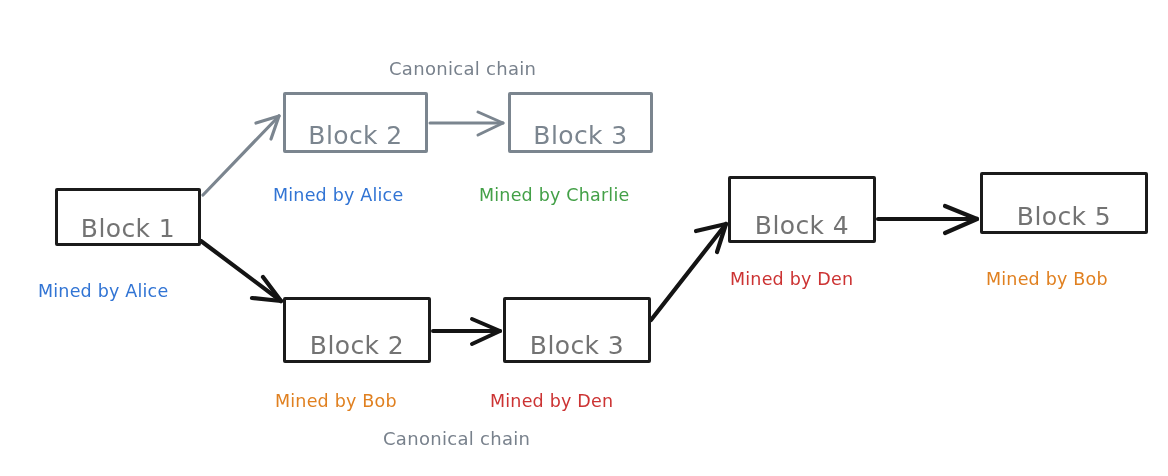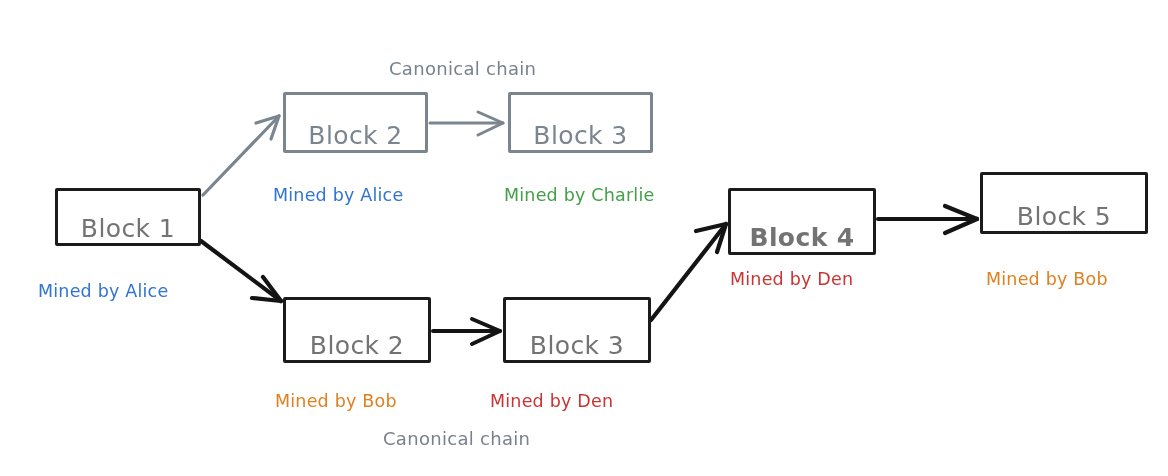--- a/index.html
+++ b/index.html
@@ -117,31 +117,31 @@
   </div>
 
   <div class="block solid" style="left:283px;top:297px;width:148px;height:66px;">
     <span class="block-label">Block 2</span>
   </div>
 
   <div class="block solid" style="left:503px;top:297px;width:148px;height:66px;">
     <span class="block-label">Block 3</span>
   </div>
 
-  <div class="block solid" style="left:728px;top:188px;width:148px;height:67px;font-weight:bold;">
+  <div class="block solid" style="left:728px;top:176px;width:148px;height:67px;">
     <span class="block-label">Block 4</span>
   </div>
 
   <div class="block solid" style="left:980px;top:172px;width:168px;height:62px;">
     <span class="block-label">Block 5</span>
   </div>
 
   <div class="miner-label" style="left:38px;top:281px;color:#3174d4;">Mined by Alice</div>
   <div class="miner-label" style="left:273px;top:185px;color:#3174d4;">Mined by Alice</div>
-  <div class="miner-label" style="left:504px;top:185px;color:#43a047;">Mined by Charlie</div>
+  <div class="miner-label" style="left:479px;top:185px;color:#43a047;">Mined by Charlie</div>
   <div class="miner-label" style="left:275px;top:391px;color:#e08020;">Mined by Bob</div>
   <div class="miner-label" style="left:490px;top:391px;color:#cc3333;">Mined by Den</div>
   <div class="miner-label" style="left:730px;top:269px;color:#cc3333;">Mined by Den</div>
   <div class="miner-label" style="left:986px;top:269px;color:#e08020;">Mined by Bob</div>
 
   <div class="chain-label" style="left:389px;top:58px;">Canonical chain</div>
   <div class="chain-label" style="left:383px;top:428px;">Canonical chain</div>
 
 </div>
 

